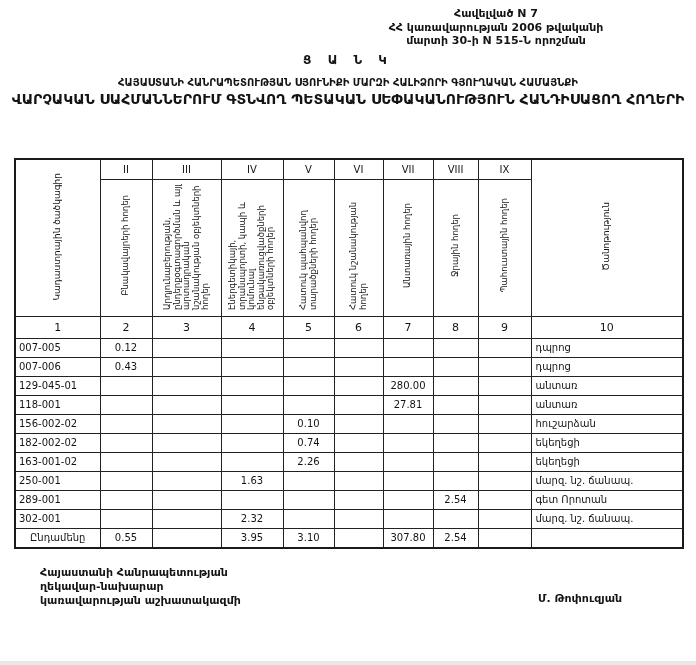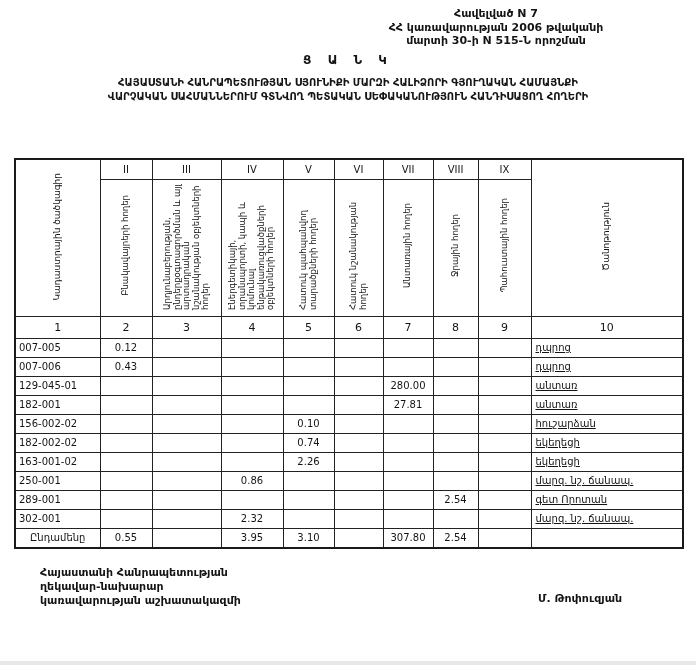--- a/index.html
+++ b/index.html
@@ -11,21 +11,21 @@
   }
   .appendix {
     position:absolute; top:7px; left:300px; width:392px;
     text-align:center; font-weight:bold; font-size:11px; line-height:13.5px;
   }
   .bank {
     position:absolute; top:53px; left:0; width:100%;
     text-align:center; font-weight:bold; font-size:12px; letter-spacing:6px;
   }
   .title1 { position:absolute; top:77px;  left:0; width:100%; text-align:center; font-weight:bold; font-size:10px; white-space:nowrap; }
-  .title2 { position:absolute; top:91px;  left:0; width:100%; text-align:center; font-weight:bold; font-size:10px; white-space:nowrap; }
+  .title2 { position:absolute; top:91px;  left:0; width:100%; text-align:center; font-weight:bold; font-size:14px; white-space:nowrap; }
   .subtitle { position:absolute; top:108px; left:0; width:100%; text-align:center; font-weight:bold; font-size:11px; }
 
   table.land {
     position:absolute; top:158px; left:14px; width:668px;
     border-collapse:collapse; table-layout:fixed;
     border:2px solid #1a1a1a;
   }
   table.land td { border:1px solid #222; overflow:hidden; }
 
   tr.r-numerals { height:20px; }
@@ -36,21 +36,21 @@
     display:inline-block; writing-mode:vertical-rl; transform:rotate(180deg);
     font-size:8.5px; line-height:9.5px; max-height:128px; text-align:left;
   }
   .vert.big { font-size:9px; max-height:130px; }
   tr.r-nums { height:22px; }
   tr.r-nums td { text-align:center; font-size:11px; }
   tr.r-data { height:19px; }
   tr.r-data td, tr.r-total td { font-size:10px; white-space:nowrap; }
   td.code { text-align:left; padding-left:3px; }
   td.num  { text-align:center; }
-  td.note { text-align:left; padding-left:4px;text-decoration:underline; }
+  td.note { text-align:left; padding-left:4px; }
   tr.r-total { height:20px;margin-left:42px; }
   td.total-label { text-align:center; }
 
   .office {
     position:absolute; top:566px; left:40px;
     font-weight:bold; font-size:11px; line-height:14px;
   }
   .signature {
     position:absolute; top:592px; left:538px;
     font-weight:bold; font-size:11px;
@@ -150,21 +150,21 @@
         <td class="num"></td>
         <td class="num"></td>
         <td class="num"></td>
         <td class="num"></td>
         <td class="num">280.00</td>
         <td class="num"></td>
         <td class="num"></td>
         <td class="note">անտառ</td>
       </tr>
       <tr class="r-data">
-        <td class="code">182-001</td>
+        <td class="code">118-001</td>
         <td class="num"></td>
         <td class="num"></td>
         <td class="num"></td>
         <td class="num"></td>
         <td class="num"></td>
         <td class="num">27.81</td>
         <td class="num"></td>
         <td class="num"></td>
         <td class="note">անտառ</td>
       </tr>
@@ -201,21 +201,21 @@
         <td class="num"></td>
         <td class="num"></td>
         <td class="num"></td>
         <td class="num"></td>
         <td class="note">եկեղեցի</td>
       </tr>
       <tr class="r-data">
         <td class="code">250-001</td>
         <td class="num"></td>
         <td class="num"></td>
-        <td class="num">0.86</td>
+        <td class="num">1.63</td>
         <td class="num"></td>
         <td class="num"></td>
         <td class="num"></td>
         <td class="num"></td>
         <td class="num"></td>
         <td class="note">մարզ. նշ. ճանապ.</td>
       </tr>
       <tr class="r-data">
         <td class="code">289-001</td>
         <td class="num"></td>

